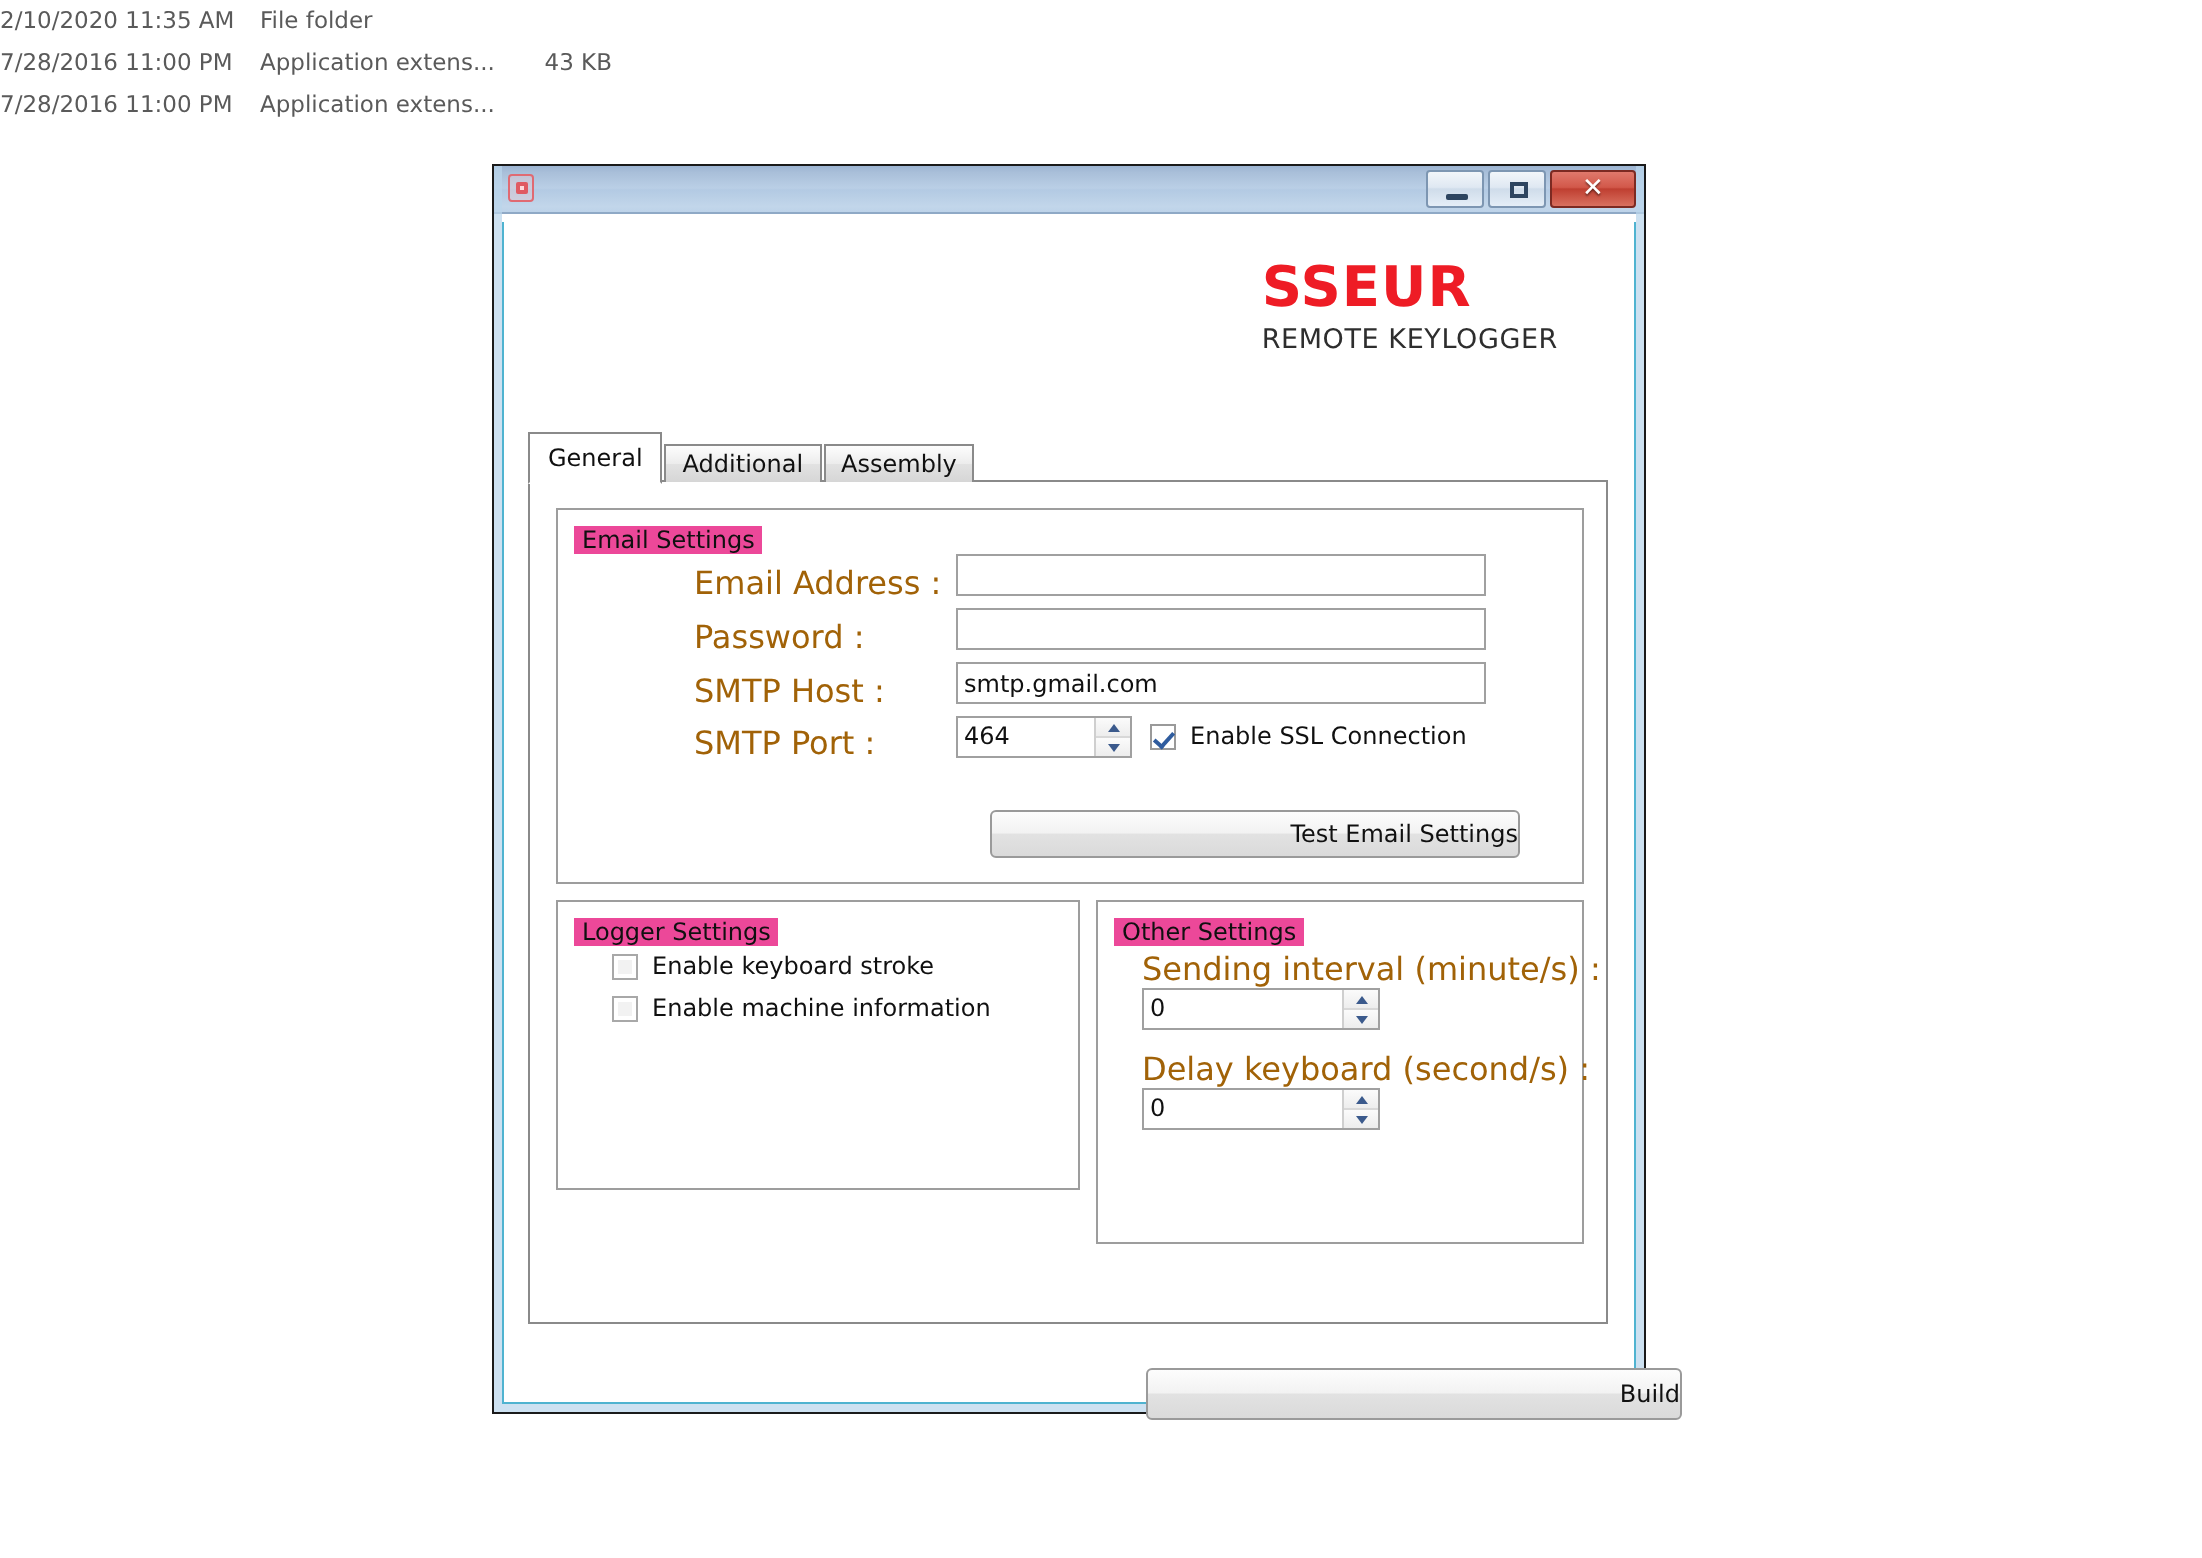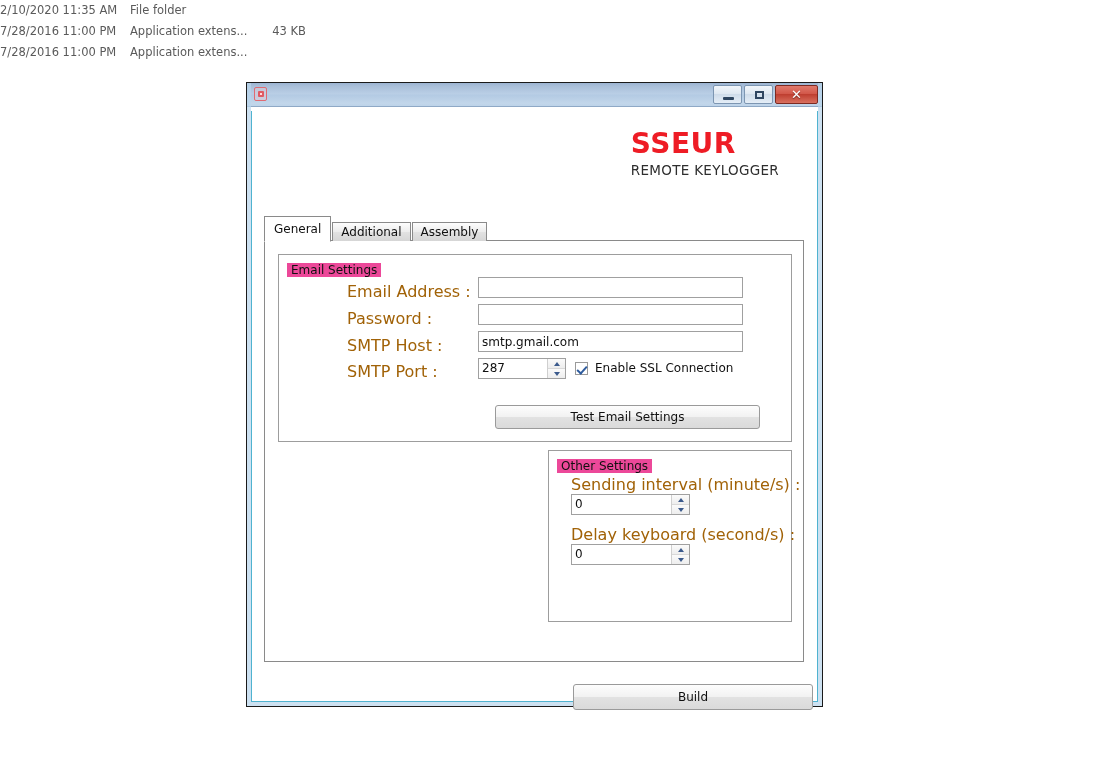--- a/index.html
+++ b/index.html
@@ -411,38 +411,38 @@
   }
 
   
   .button {
     position: absolute;
     border: 1px solid #9a9a9a;
     border-radius: 3px;
     background: linear-gradient(to bottom, #fdfdfd 0%, #f2f2f2 48%, #e2e2e2 50%, #dadada 100%);
     font-size: 12px;
     color: #101010;
-    text-align: center;
+    text-align: right;
     box-sizing: border-box;
     cursor: default;
     font-family: "DejaVu Sans", "Liberation Sans", sans-serif;
     user-select: none;
   }
   #btn-test {
     left: 216px;
     top: 150px;
     width: 265px;
     height: 24px;
     line-height: 22px;
   }
   #btn-build {
     position: absolute;
     left: 321px;
     top: 576px;
-    width: 240px;
+    width: 268px;
     height: 26px;
     line-height: 24px;
   }
 </style>
 </head>
 <body>
 
 <div id="file-list">
   <div class="file-row">
     <span class="cell-date">2/10/2020 11:35 AM</span><span class="cell-type">File folder</span><span class="cell-size"></span>
@@ -501,35 +501,47 @@
         <input class="textbox" style="left: 199px; top: 22px; width: 265px;" value="">
 
         <span class="field-label" style="left:68px; top:54px;">Password :</span>
         <input class="textbox" type="password" style="left: 199px; top: 49px; width: 265px;" value="">
 
         <span class="field-label" style="left:68px; top:81px;">SMTP Host :</span>
         <input class="textbox" style="left: 199px; top: 76px; width: 265px;" value="smtp.gmail.com">
 
         <span class="field-label" style="left:68px; top:107px;">SMTP Port :</span>
         <div class="spinner" style="left:199px; top:103px; width:88px;">
-          <div class="sp-value">287</div>
+          <div class="sp-value">464</div>
           <div class="sp-btns">
             <div class="sp-up"></div>
             <div class="sp-down"></div>
           </div>
         </div>
 
         <div class="checkrow" style="left:296px; top:106px;">
           <span class="cbox checked"></span>
           <span>Enable SSL Connection</span>
         </div>
 
         <div class="button" id="btn-test">Test Email Settings</div>
       </div>
 
+      <div class="groupbox" id="gb-logger">
+        <span class="gb-title">Logger Settings</span>
+
+        <div class="checkrow" style="left:27px; top:25px;">
+          <span class="cbox disabled"></span>
+          <span>Enable keyboard stroke</span>
+        </div>
+        <div class="checkrow" style="left:27px; top:46px;">
+          <span class="cbox disabled"></span>
+          <span>Enable machine information</span>
+        </div>
+      </div>
 
       <div class="groupbox" id="gb-other">
         <span class="gb-title">Other Settings</span>
 
         <span class="field-label" style="left:22px; top:24px;">Sending interval (minute/s) :</span>
         <div class="spinner" style="left:22px; top:43px; width:119px;">
           <div class="sp-value">0</div>
           <div class="sp-btns">
             <div class="sp-up"></div>
             <div class="sp-down"></div>

